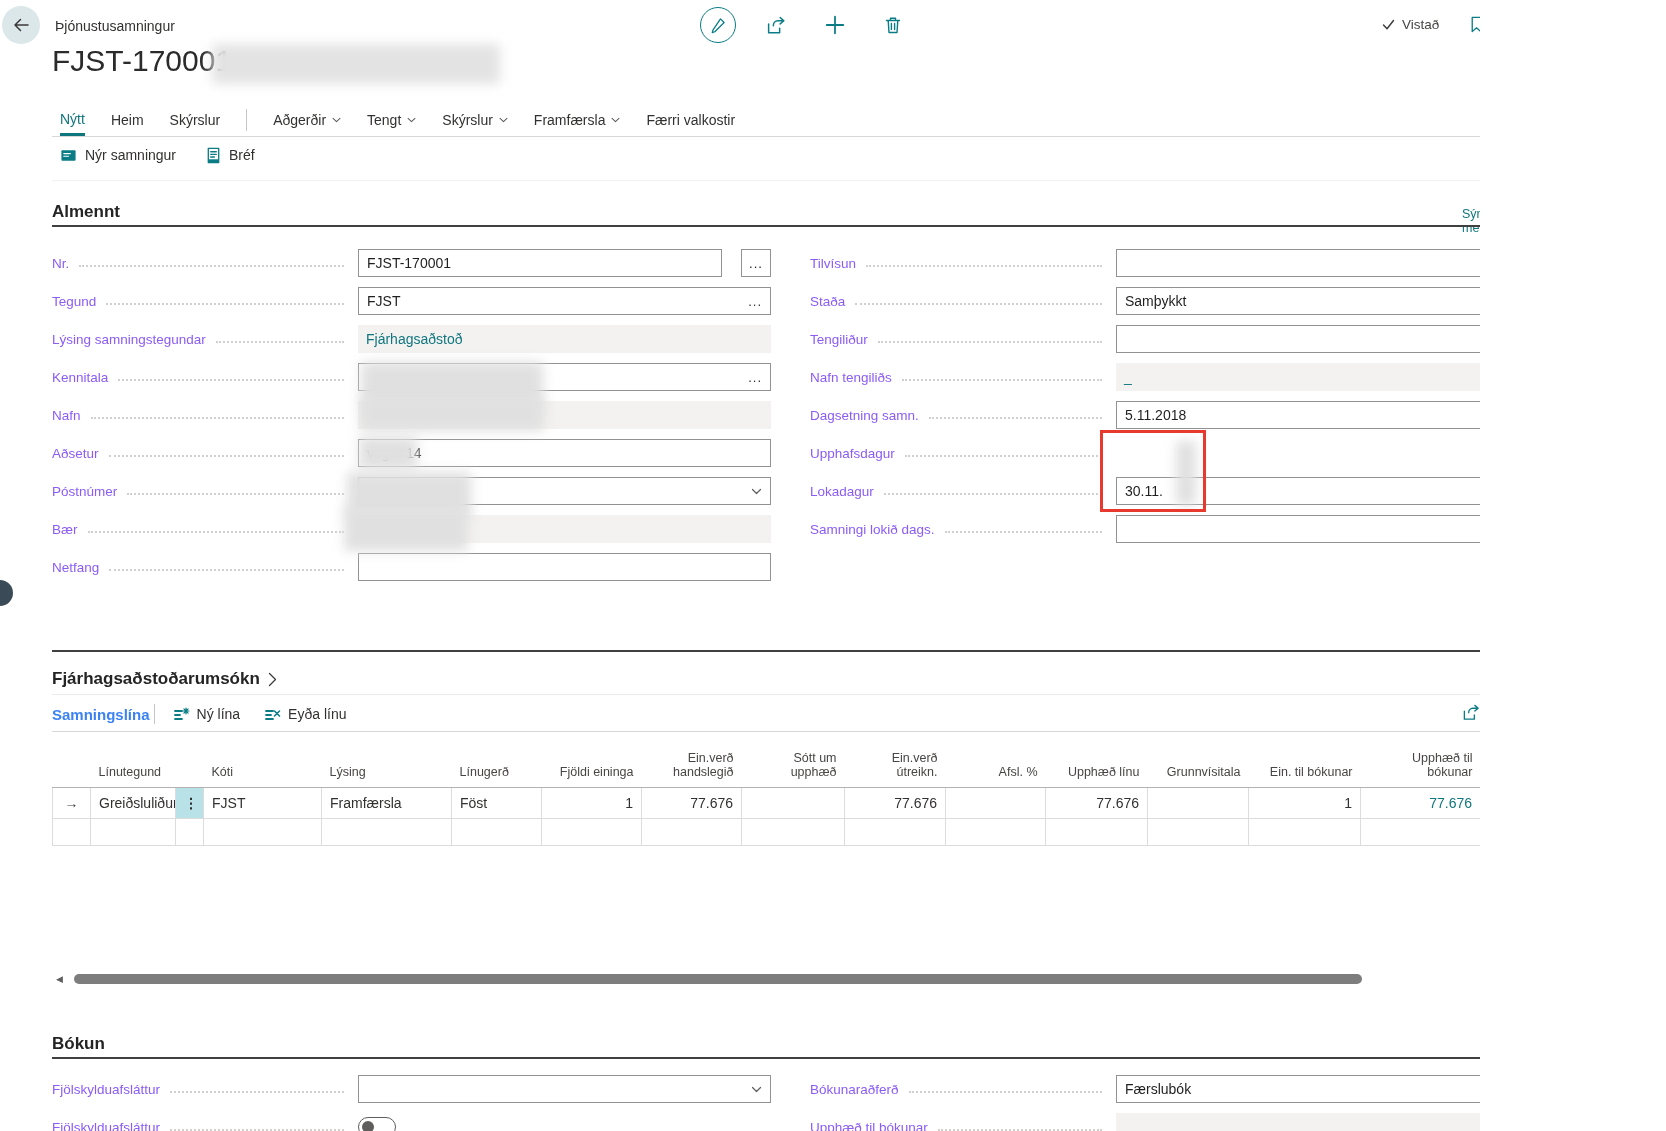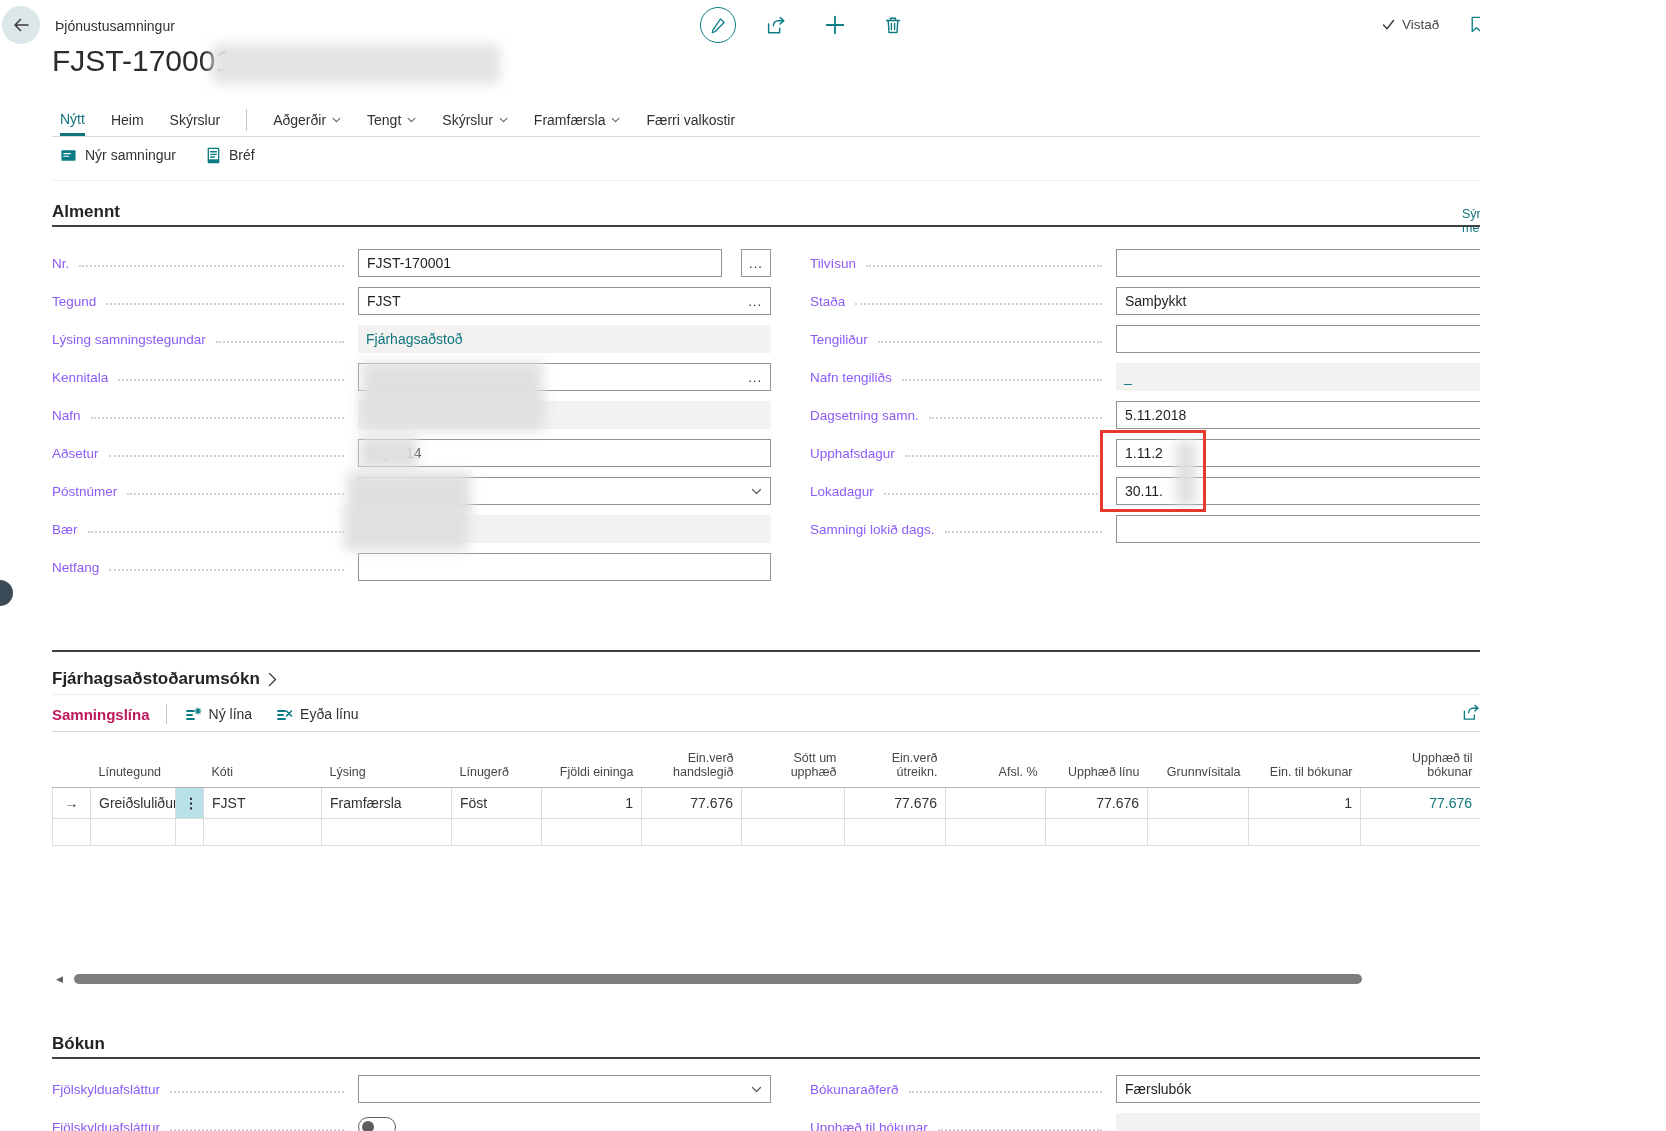--- a/index.html
+++ b/index.html
@@ -41,21 +41,21 @@
   .field.readonly { border:none; background:#f3f2f1; }
   .tealtxt { color:#0f767e; }
   .tail { margin-left:auto; display:flex; align-items:center; }
   .ellipsis-inline { margin-left:auto; color:#323130; letter-spacing:1px; font-size:13px; cursor:pointer; }
   .ellipsis-btn { width:30px; flex:none; justify-content:center; padding:0; letter-spacing:1px; font-size:13px; cursor:pointer; }
   .redact { position:absolute; background:#e0e0e0; filter:blur(6px); border-radius:2px; z-index:5; pointer-events:none; }
 
   .subhead { display:flex; align-items:center; gap:8px;margin-top:48px; }
 
   .sp-toolbar { display:flex; align-items:center; height:34px; font-size:14px; color:#323130; }
-  .sp-title { font-size:15px; font-weight:700; color:#be185d; margin-right:16px; }
+  .sp-title { font-size:15px; font-weight:700; color:#3b82f6; margin-right:4px; }
   .sp-link { display:flex; align-items:center; gap:7px; cursor:pointer; margin-right:24px; }
 
   table.grid { border-collapse:collapse; table-layout:fixed; width:1478px; font-size:14px; }
   .grid th { height:55px; vertical-align:bottom; padding:0 8px 8px 8px; font-size:12.5px; font-weight:400; color:#484644; border-bottom:1px solid #b5b2af; }
   .grid th.left { text-align:left; }
   .grid th.num  { text-align:right; }
   .grid td { height:31px; padding:0 8px; border-bottom:1px solid #dcdcdc; border-right:1px solid #dcdcdc; overflow:hidden; white-space:nowrap; }
   .grid td:first-child { border-left:1px solid #dcdcdc; }
   .grid td.num { text-align:right; }
   .grid tr.emptyrow td { height:27px; }
@@ -387,31 +387,20 @@
                 <path class="icg" d="M2 7 h12 M5.5 1.8 v3 M10.5 1.8 v3"></path>
               </svg>
             </span>
           </div>
         </div>
     </div>
     <div class="frow">
       <div class="flabel">
           <span class="ltxt">Upphafsdagur</span>
           <span class="dots"></span>
-        </div>
-      <div class="fwrap">
-          <div class="field">
-            <span>1.11.2</span>
-        <span class="tail">
-              <svg width="16" height="16" viewBox="0 0 16 16">
-                <rect class="icg" x="2" y="3.5" width="12" height="11" rx="1"></rect>
-                <path class="icg" d="M2 7 h12 M5.5 1.8 v3 M10.5 1.8 v3"></path>
-              </svg>
-            </span>
-          </div>
         </div>
     </div>
     <div class="frow">
       <div class="flabel">
           <span class="ltxt">Lokadagur</span>
           <span class="dots"></span>
         </div>
       <div class="fwrap">
           <div class="field">
             <span>30.11.</span>

